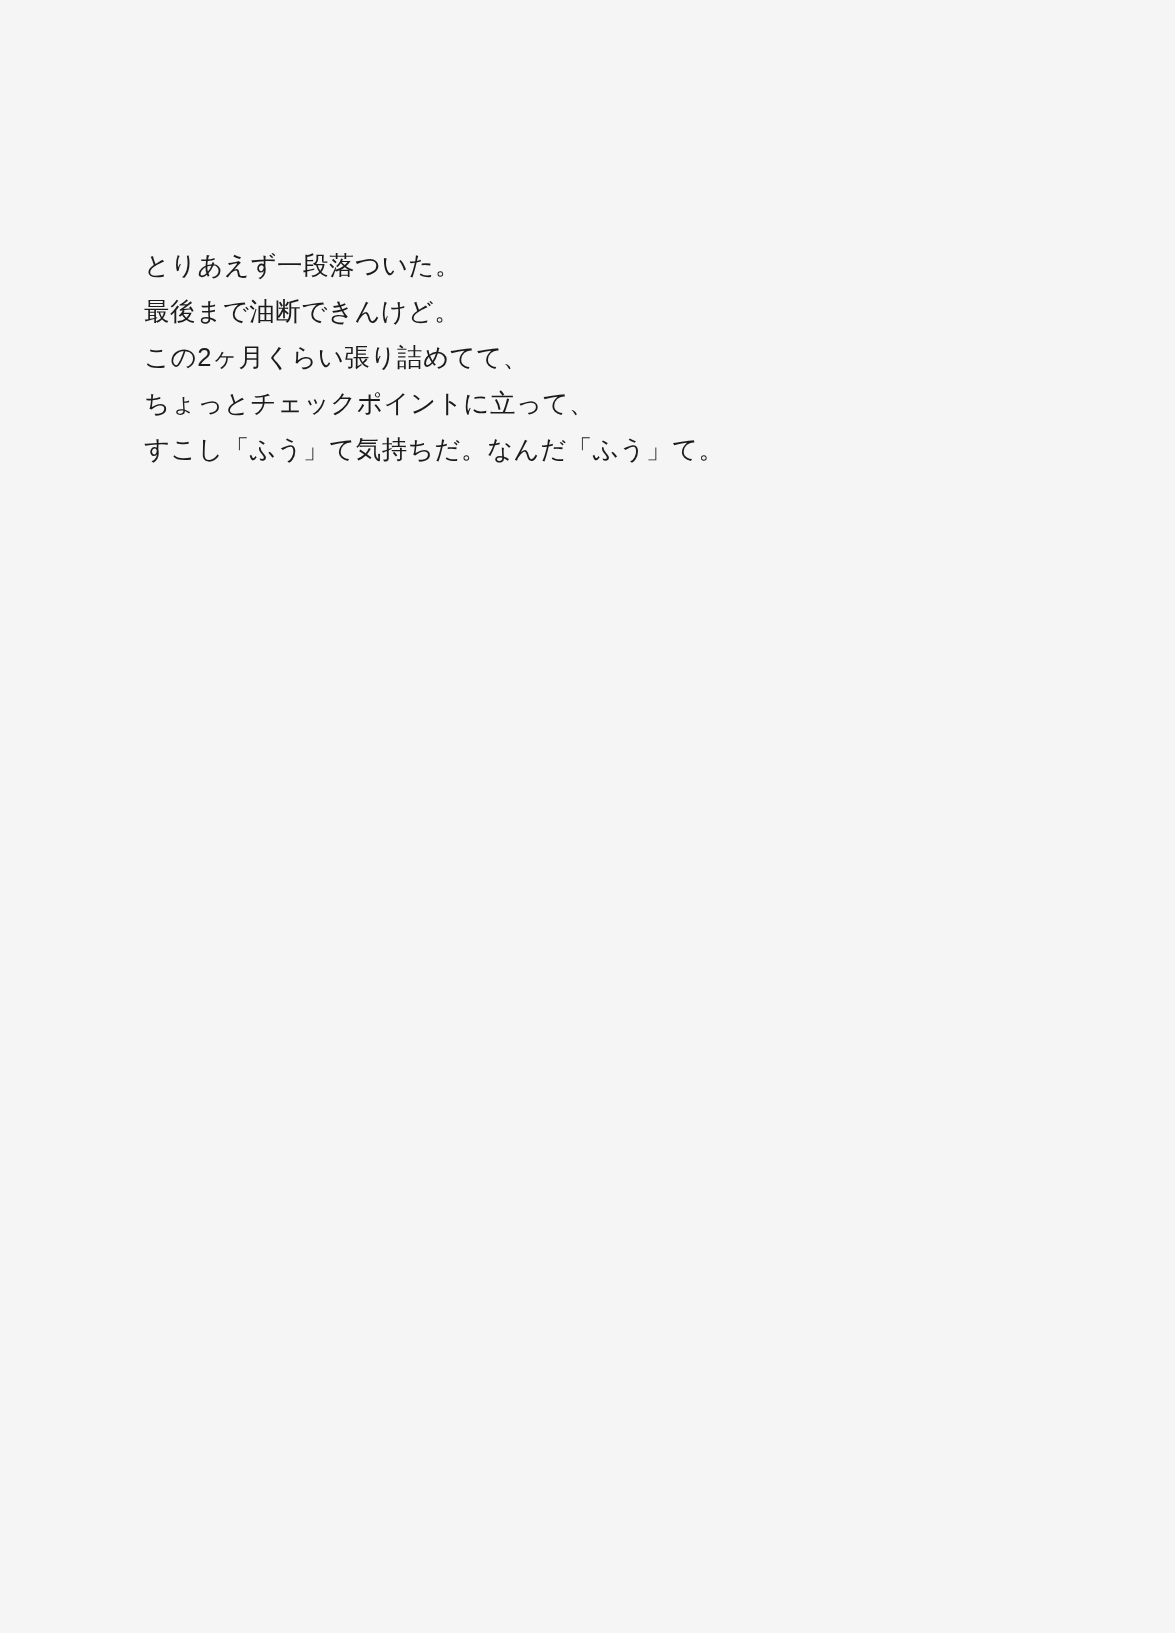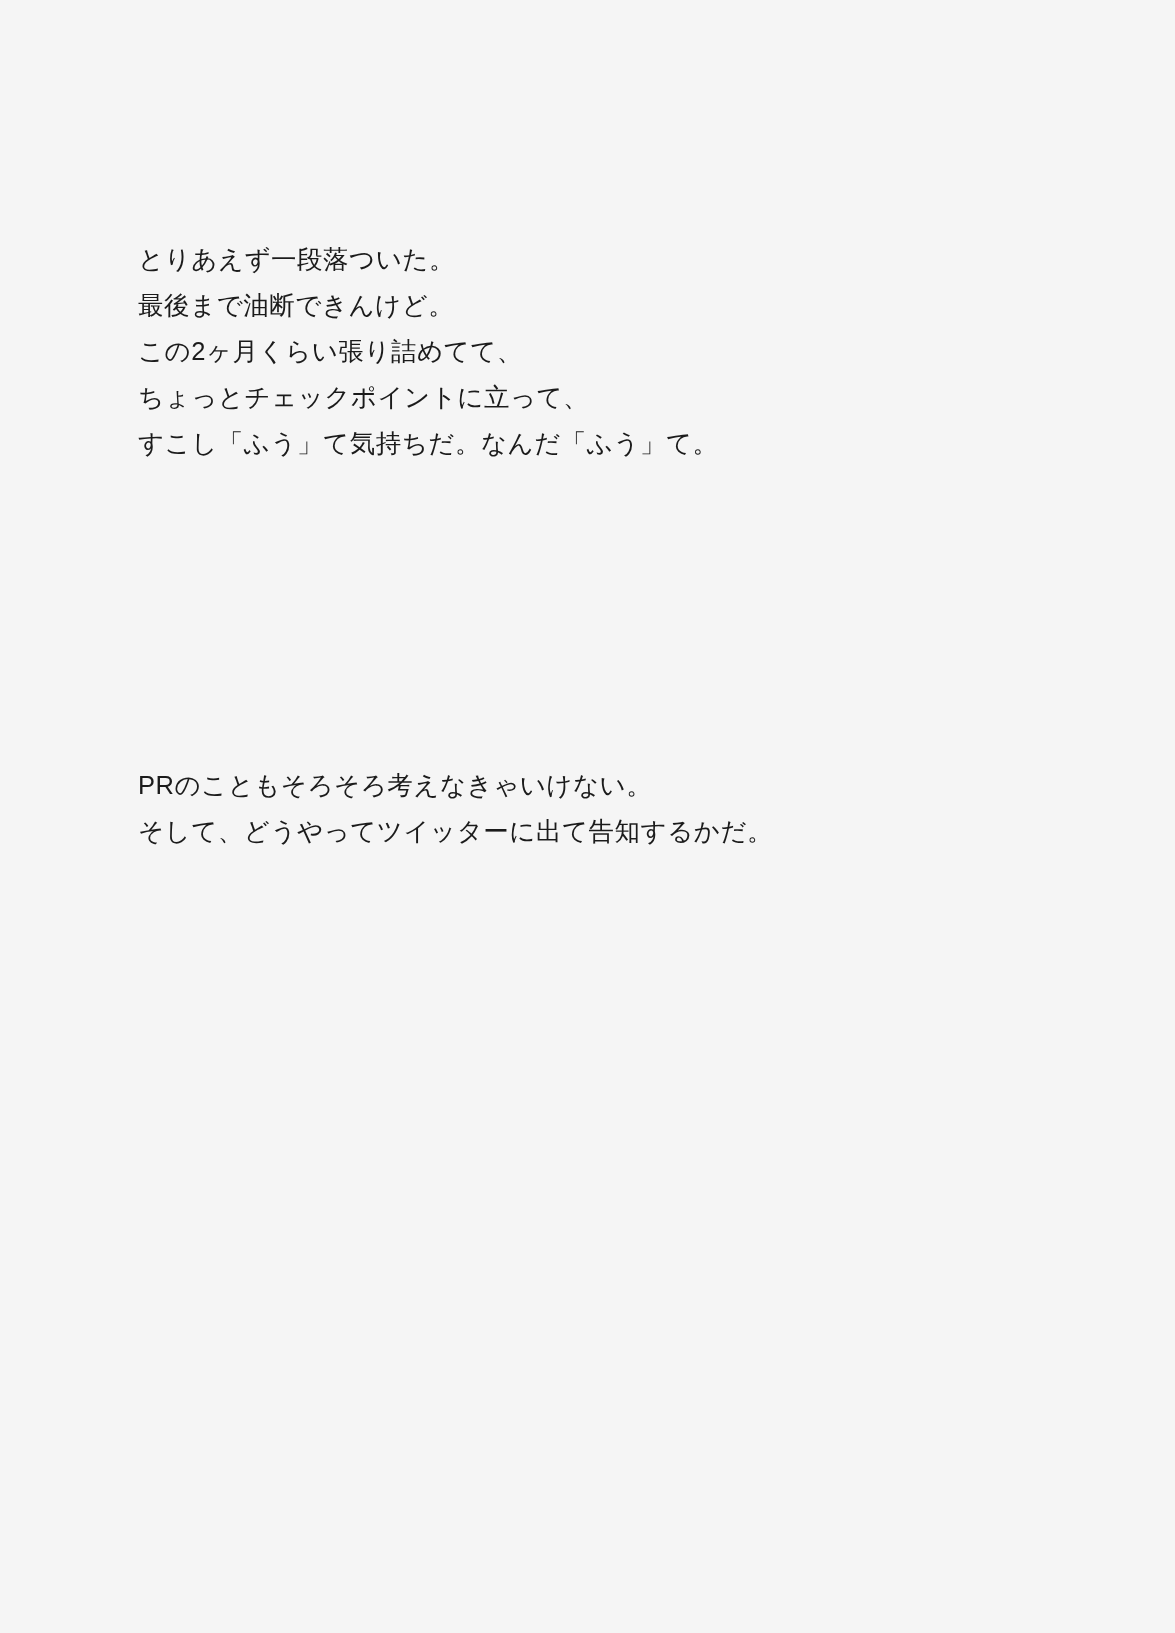--- a/index.html
+++ b/index.html
@@ -22,42 +22,40 @@
   }
   .doc-body {
     font-size: 25.5px;
     line-height: 46px;
     letter-spacing: 0.02em;
     color: #1b1b1b;
     white-space: pre-wrap;
     word-break: break-word;
   }
   .para {
-    margin: 10px;
+    margin: 16px;
     white-space: pre-wrap;
   }
   .spacer {
     height: 46px;
   }
 </style>
 </head>
 <body>
 
 <div class="page">
   <div class="doc-body">
 
     <p class="para">とりあえず一段落ついた。
 最後まで油断できんけど。
 この2ヶ月くらい張り詰めてて、
 ちょっとチェックポイントに立って、
 すこし「ふう」て気持ちだ。なんだ「ふう」て。</p>
     <div class="spacer"></div>
 
-    <p class="para">PRのこともそろそろ考えなきゃいけない。
-そして、どうやってツイッターに出て告知するかだ。</p>
     <div class="spacer"></div>
 
     <div class="spacer"></div>
 
     
     
 
     
     
 

